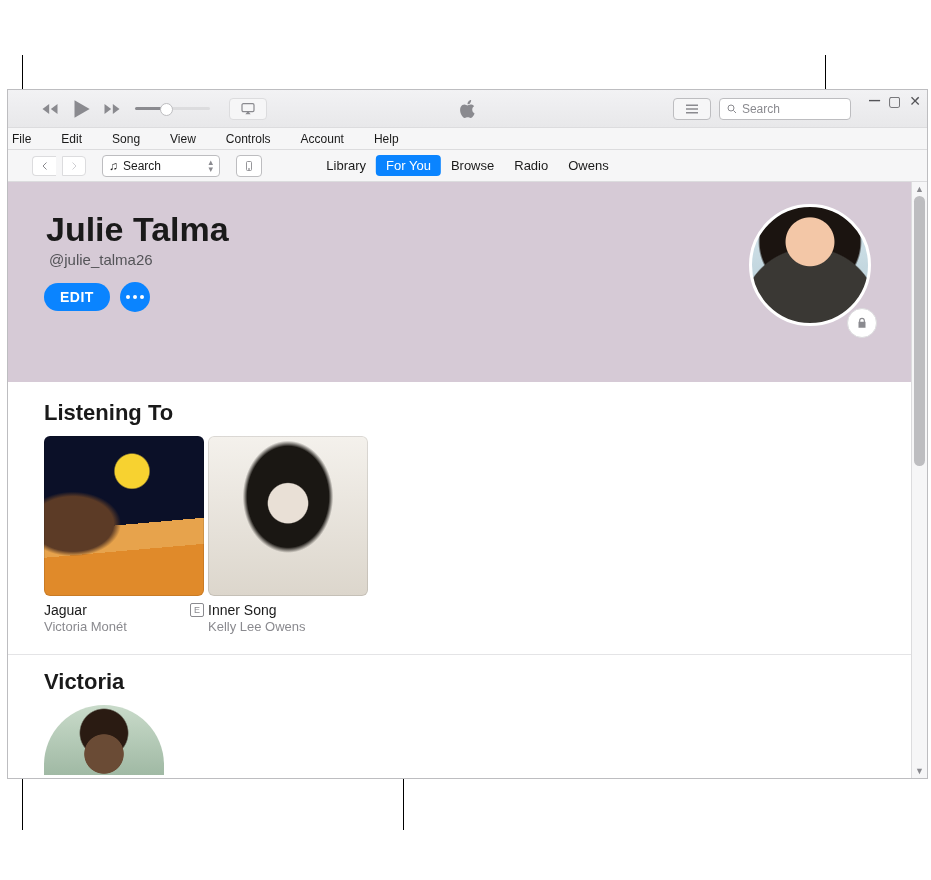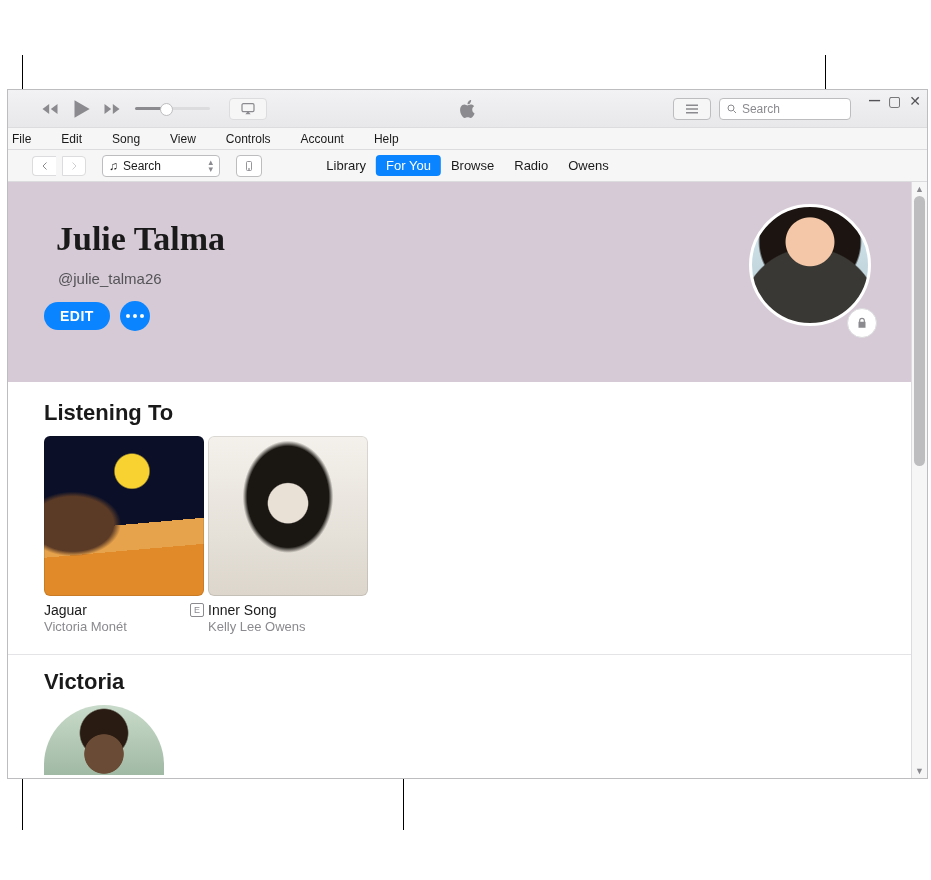--- a/index.html
+++ b/index.html
@@ -143,22 +143,22 @@
   .vscroll .up{top:2px;} .vscroll .down{bottom:2px;}
   .vscroll .thumb{position:absolute;left:2px;right:2px;top:14px;height:270px;background:var(--grey-400);border-radius:6px;}
 
   
   .prof-header{
     background:var(--mauve);
     height:200px;
     padding:26px 40px 0 36px;
     position:relative;
   }
-  .prof-name{font-size:34px;font-weight:700;color:var(--grey-900);margin:12px;font-family:Liberation Serif, serif;}
-  .prof-handle{margin:2px 0 14px 14px;color:var(--grey-700);font-size:15px;}
+  .prof-name{font-size:34px;font-weight:700;color:var(--grey-900);margin:2px;}
+  .prof-handle{margin:2px 0 14px 5px;color:var(--grey-700);font-size:15px;}
   .prof-actions{display:flex;gap:10px;align-items:center;}
   .edit-btn{
     background:var(--accent-blue);color:#fff;border:none;border-radius:18px;
     padding:6px 16px;font-size:14px;font-weight:600;letter-spacing:0.5px;
   }
   .more-btn{
     width:30px;height:30px;border-radius:50%;background:var(--accent-blue);
     display:flex;align-items:center;justify-content:center;
   }
   .more-btn span{width:4px;height:4px;border-radius:50%;background:#fff;margin:0 1.5px;}

